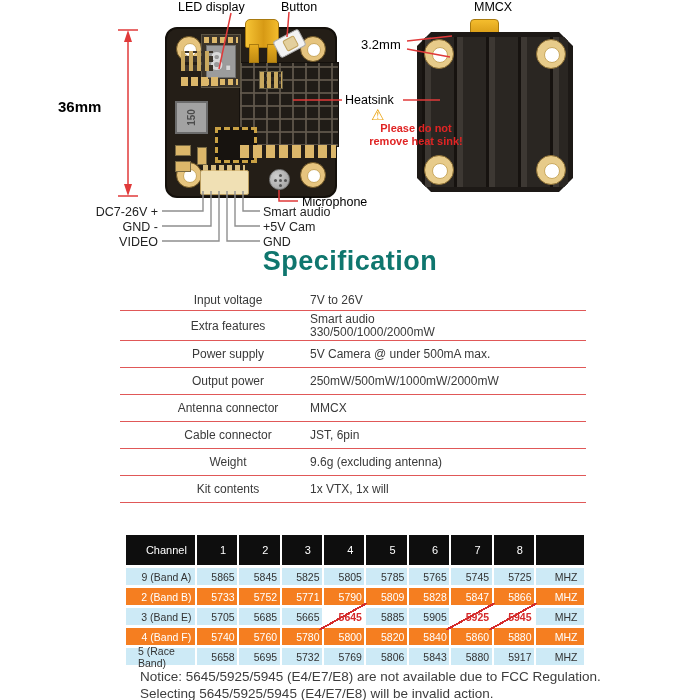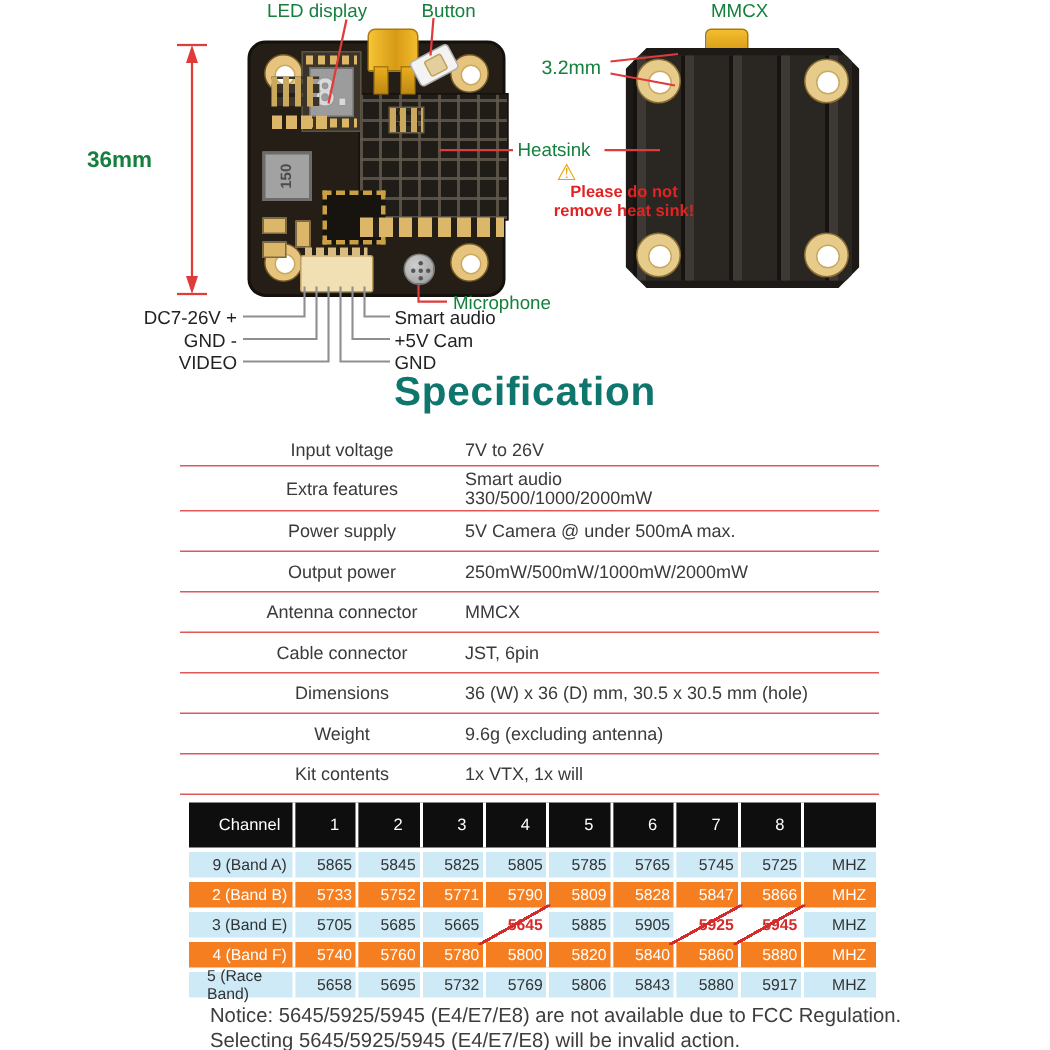--- a/index.html
+++ b/index.html
@@ -2,21 +2,21 @@
 <html><head>
 <meta charset="utf-8">
 <style>
   html,body{margin:0;padding:0;background:#fff;}
   .page{position:relative;width:700px;height:700px;background:#fff;overflow:hidden;
         font-family:"Liberation Sans",sans-serif;color:#222;}
 
   
   .diagram{position:absolute;left:0;top:0;width:700px;height:250px;}
   .leads{position:absolute;left:0;top:0;z-index:5;pointer-events:none;}
-  .dlabel{position:absolute;font-size:12.5px;color:#15803d;z-index:6;white-space:nowrap;}
+  .dlabel{position:absolute;font-size:12.5px;color:#000000;z-index:6;white-space:nowrap;}
   .dim-label{font-weight:bold;font-size:15px;}
   .warn-tri{position:absolute;left:371px;top:106px;z-index:6;color:#eaa10c;font-size:15px;}
   .warn-text{position:absolute;left:334px;top:122px;width:94px;z-index:6;text-align:center;
              font-size:11px;line-height:12.5px;font-weight:bold;color:#e02424;padding-left:35px;}
   .pin-left{position:absolute;left:0;width:158px;text-align:right;font-size:12.5px;z-index:6;}
   .pin-right{position:absolute;left:263px;font-size:12.5px;z-index:6;}
 
   
   .device-front{position:absolute;left:165px;top:27px;width:172px;height:171px;
                 background:#241e17;border:2px solid #14100b;border-radius:12px;box-sizing:border-box;z-index:2;}
@@ -239,24 +239,20 @@
       </div>
       <div class="spec-row">
         <div class="spec-label">Antenna connector</div>
         <div class="spec-value">MMCX</div>
       </div>
       <div class="spec-row">
         <div class="spec-label">Cable connector</div>
         <div class="spec-value">JST, 6pin</div>
       </div>
       <div class="spec-row">
-        <div class="spec-label">Dimensions</div>
-        <div class="spec-value">36 (W) x 36 (D) mm, 30.5 x 30.5 mm (hole)</div>
-      </div>
-      <div class="spec-row">
         <div class="spec-label">Weight</div>
         <div class="spec-value">9.6g (excluding antenna)</div>
       </div>
       <div class="spec-row">
         <div class="spec-label">Kit contents</div>
         <div class="spec-value">1x VTX, 1x will</div>
       </div>
     </div>
 
   <div class="channel-table" id="channel-table">

